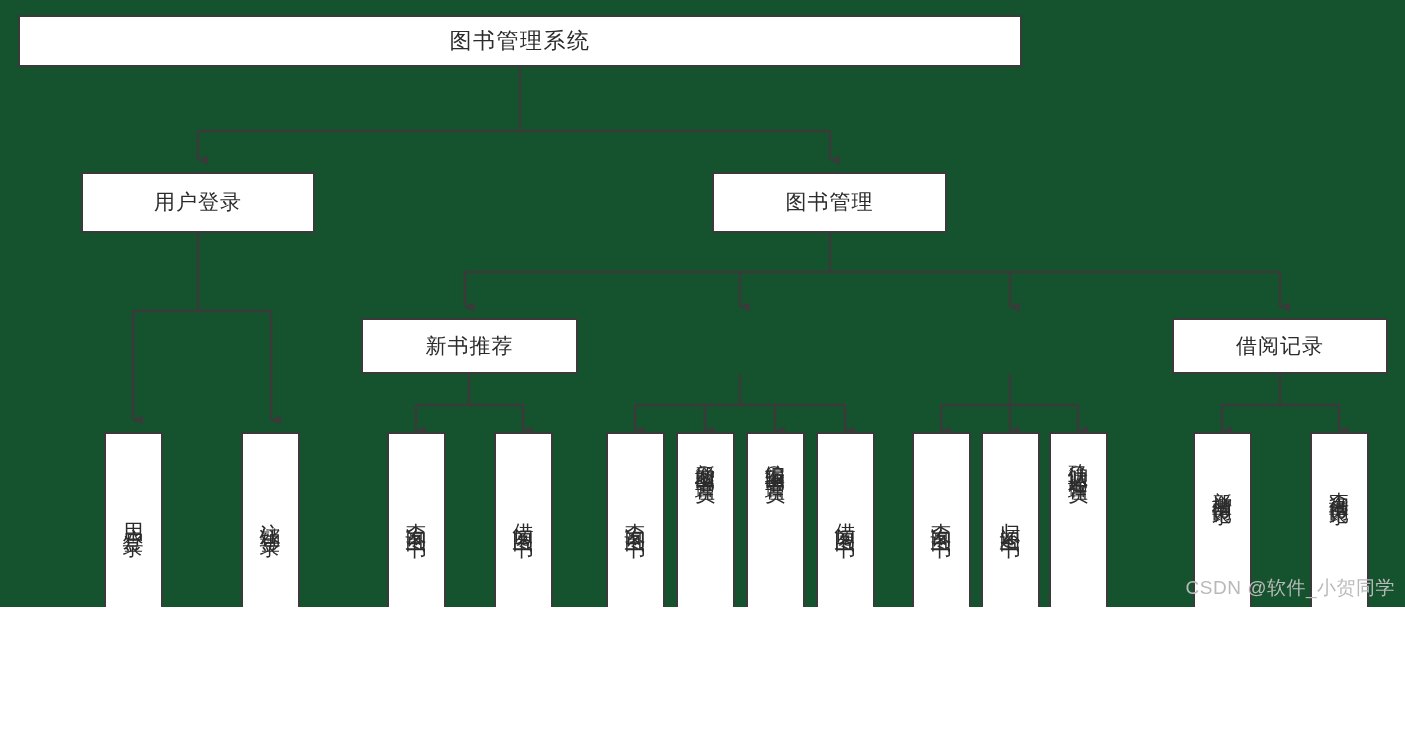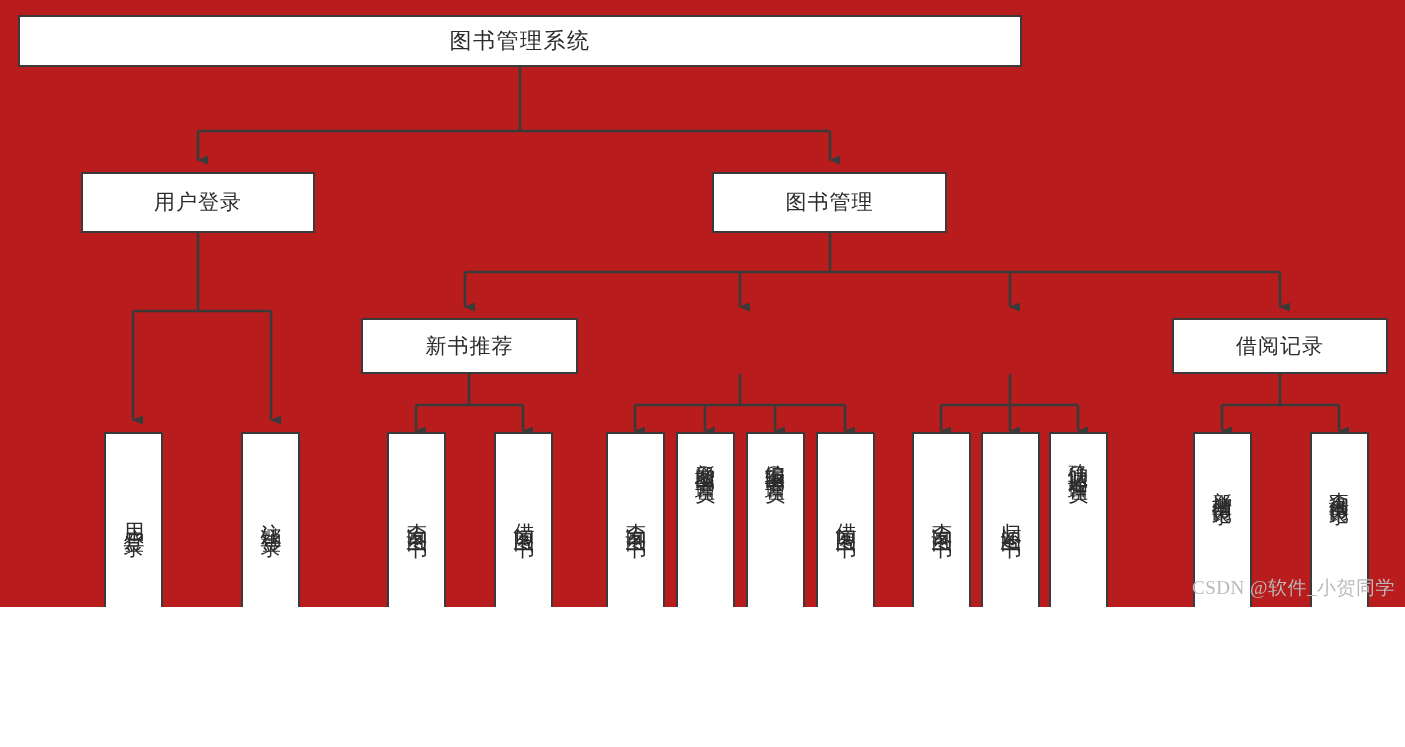--- a/index.html
+++ b/index.html
@@ -8,23 +8,22 @@
     padding: 0;
     background: #ffffff;
   }
   body {
     font-family: "Liberation Sans", "DejaVu Sans", sans-serif;
   }
   #diagram-canvas {
     position: relative;
     width: 1405px;
     height: 607px;
-    background: #b91c1c;
+    background: #14532d;
     overflow: hidden;
-    font-family: Liberation Serif, serif;
   }
   #edge-layer {
     position: absolute;
     left: 0;
     top: 0;
     width: 1405px;
     height: 747px;
     pointer-events: none;
   }
   .node {

